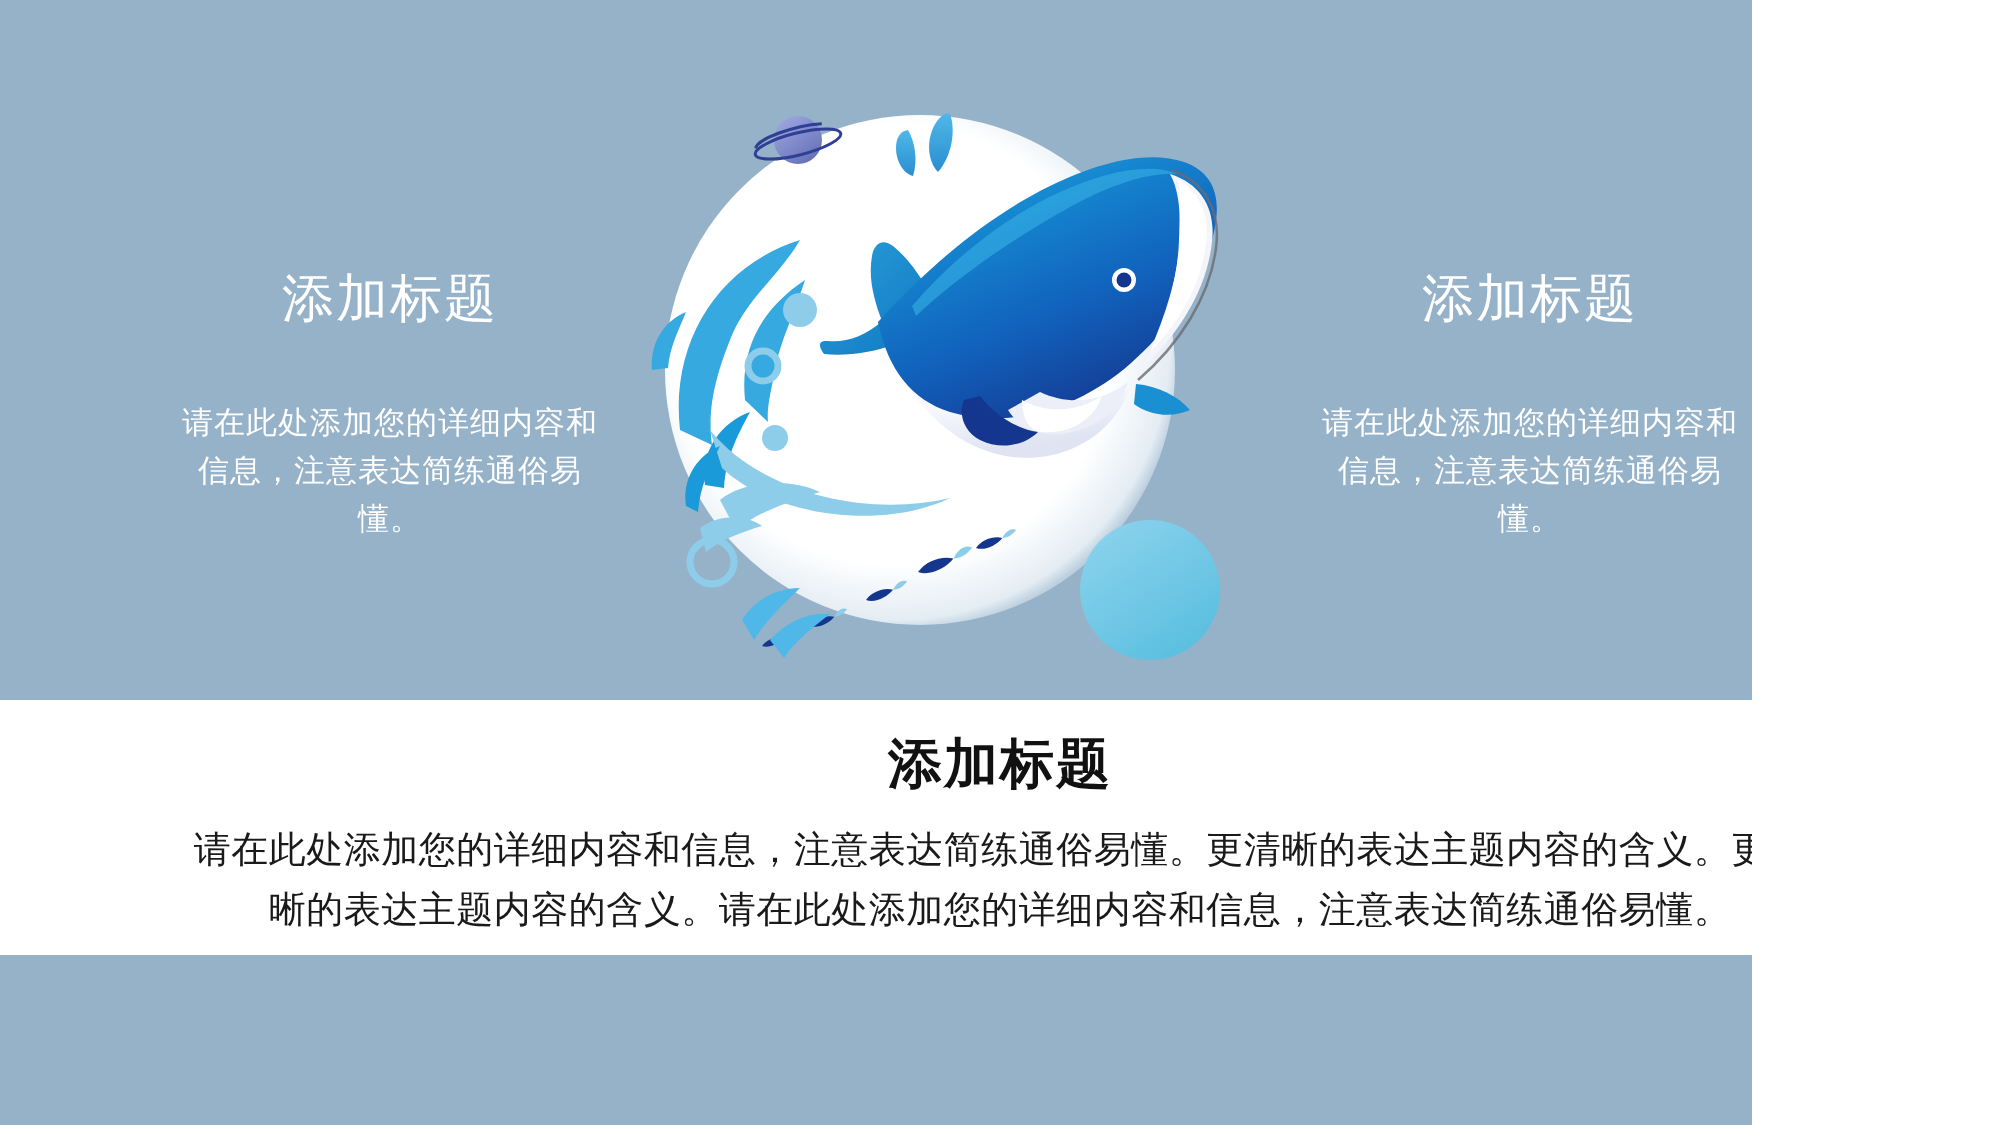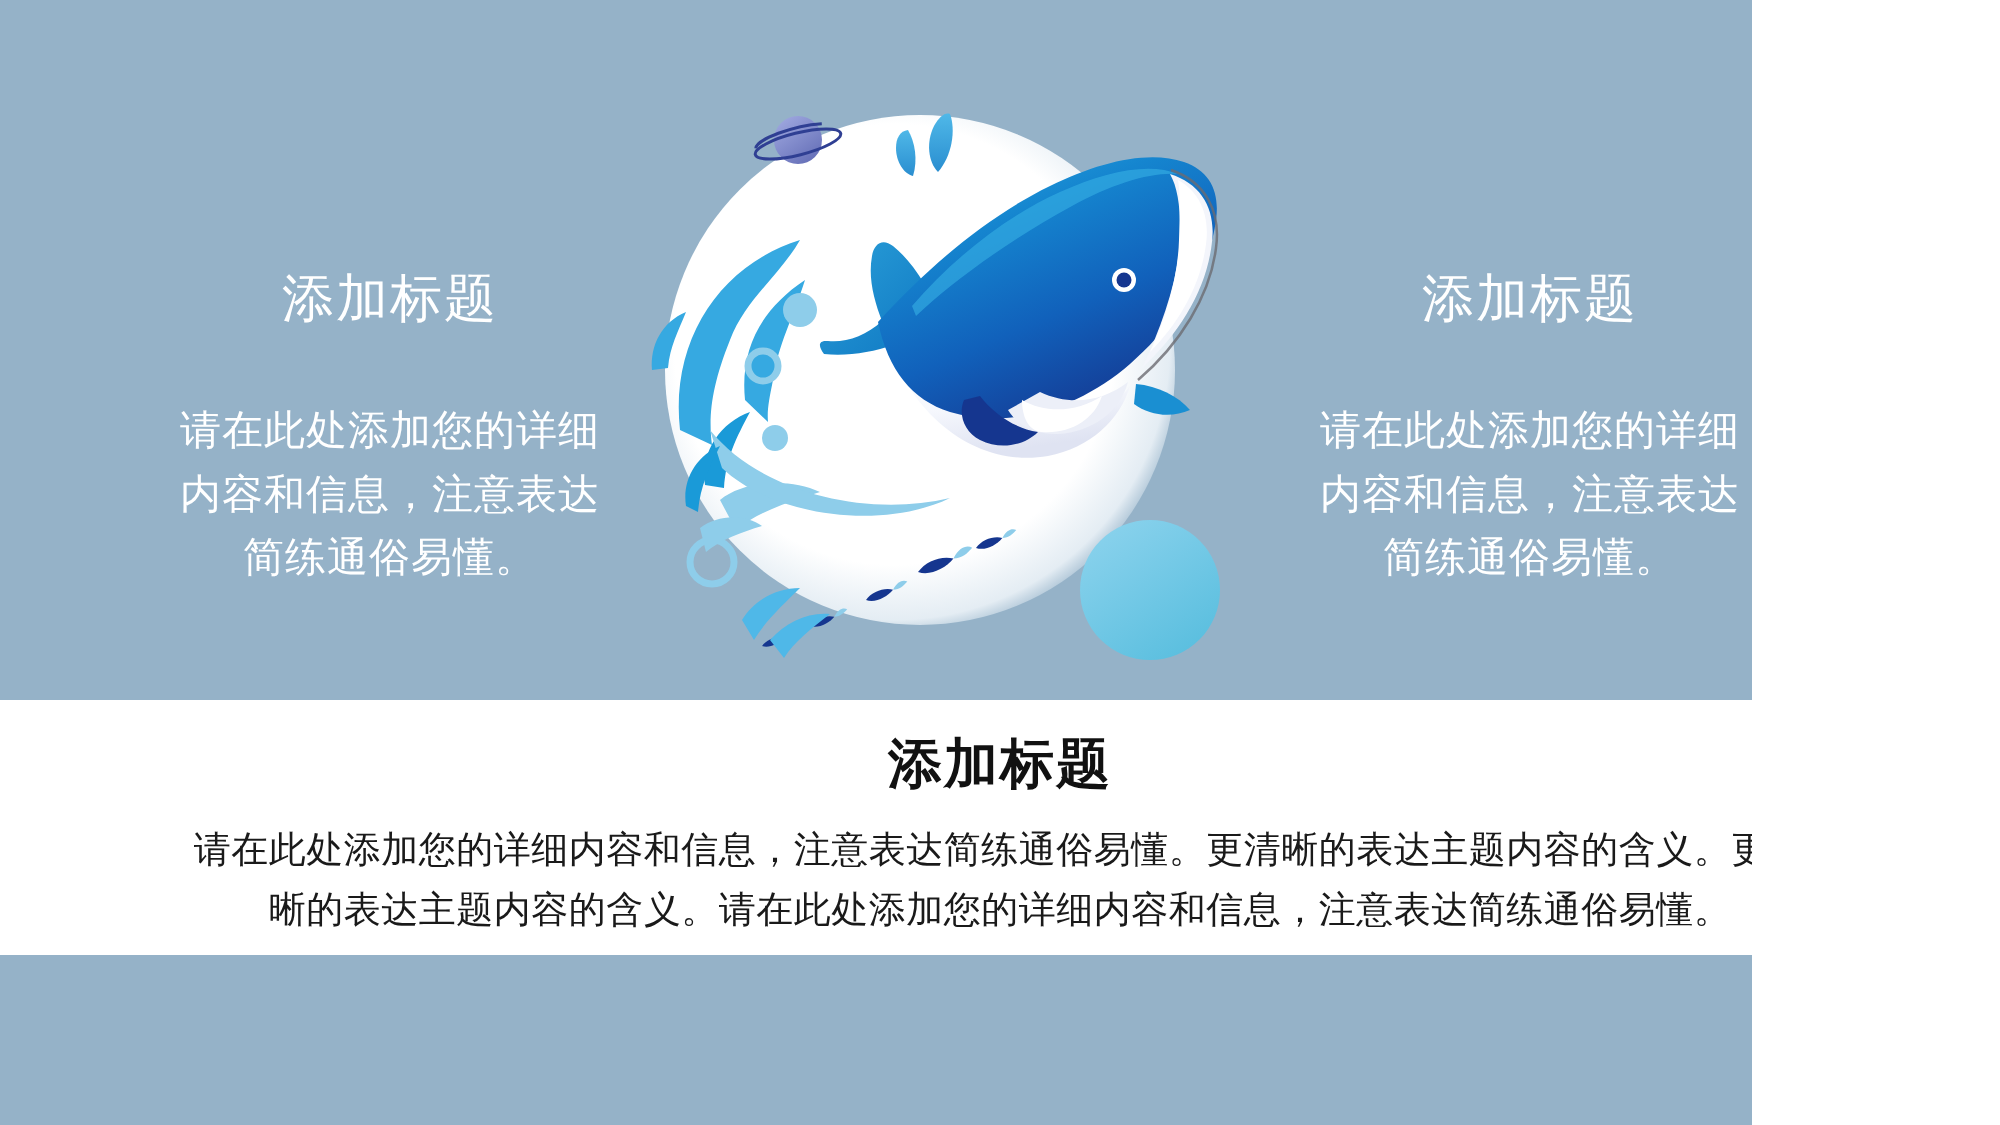--- a/index.html
+++ b/index.html
@@ -62,21 +62,21 @@
     font-size: 52px;
     font-weight: 400;
     letter-spacing: 2px;
     line-height: 1.1;
     margin: 0;
     color: #ffffff;
   }
   .side-body {
     margin: 0;
     margin-top: 72px;
-    font-size: 41px;
+    font-size: 31px;
     line-height: 1.55;
     letter-spacing: 1px;
     color: #ffffff;
     font-weight: 400;
   }
 
   
   .bottom-title {
     position: absolute;
     left: 0;

